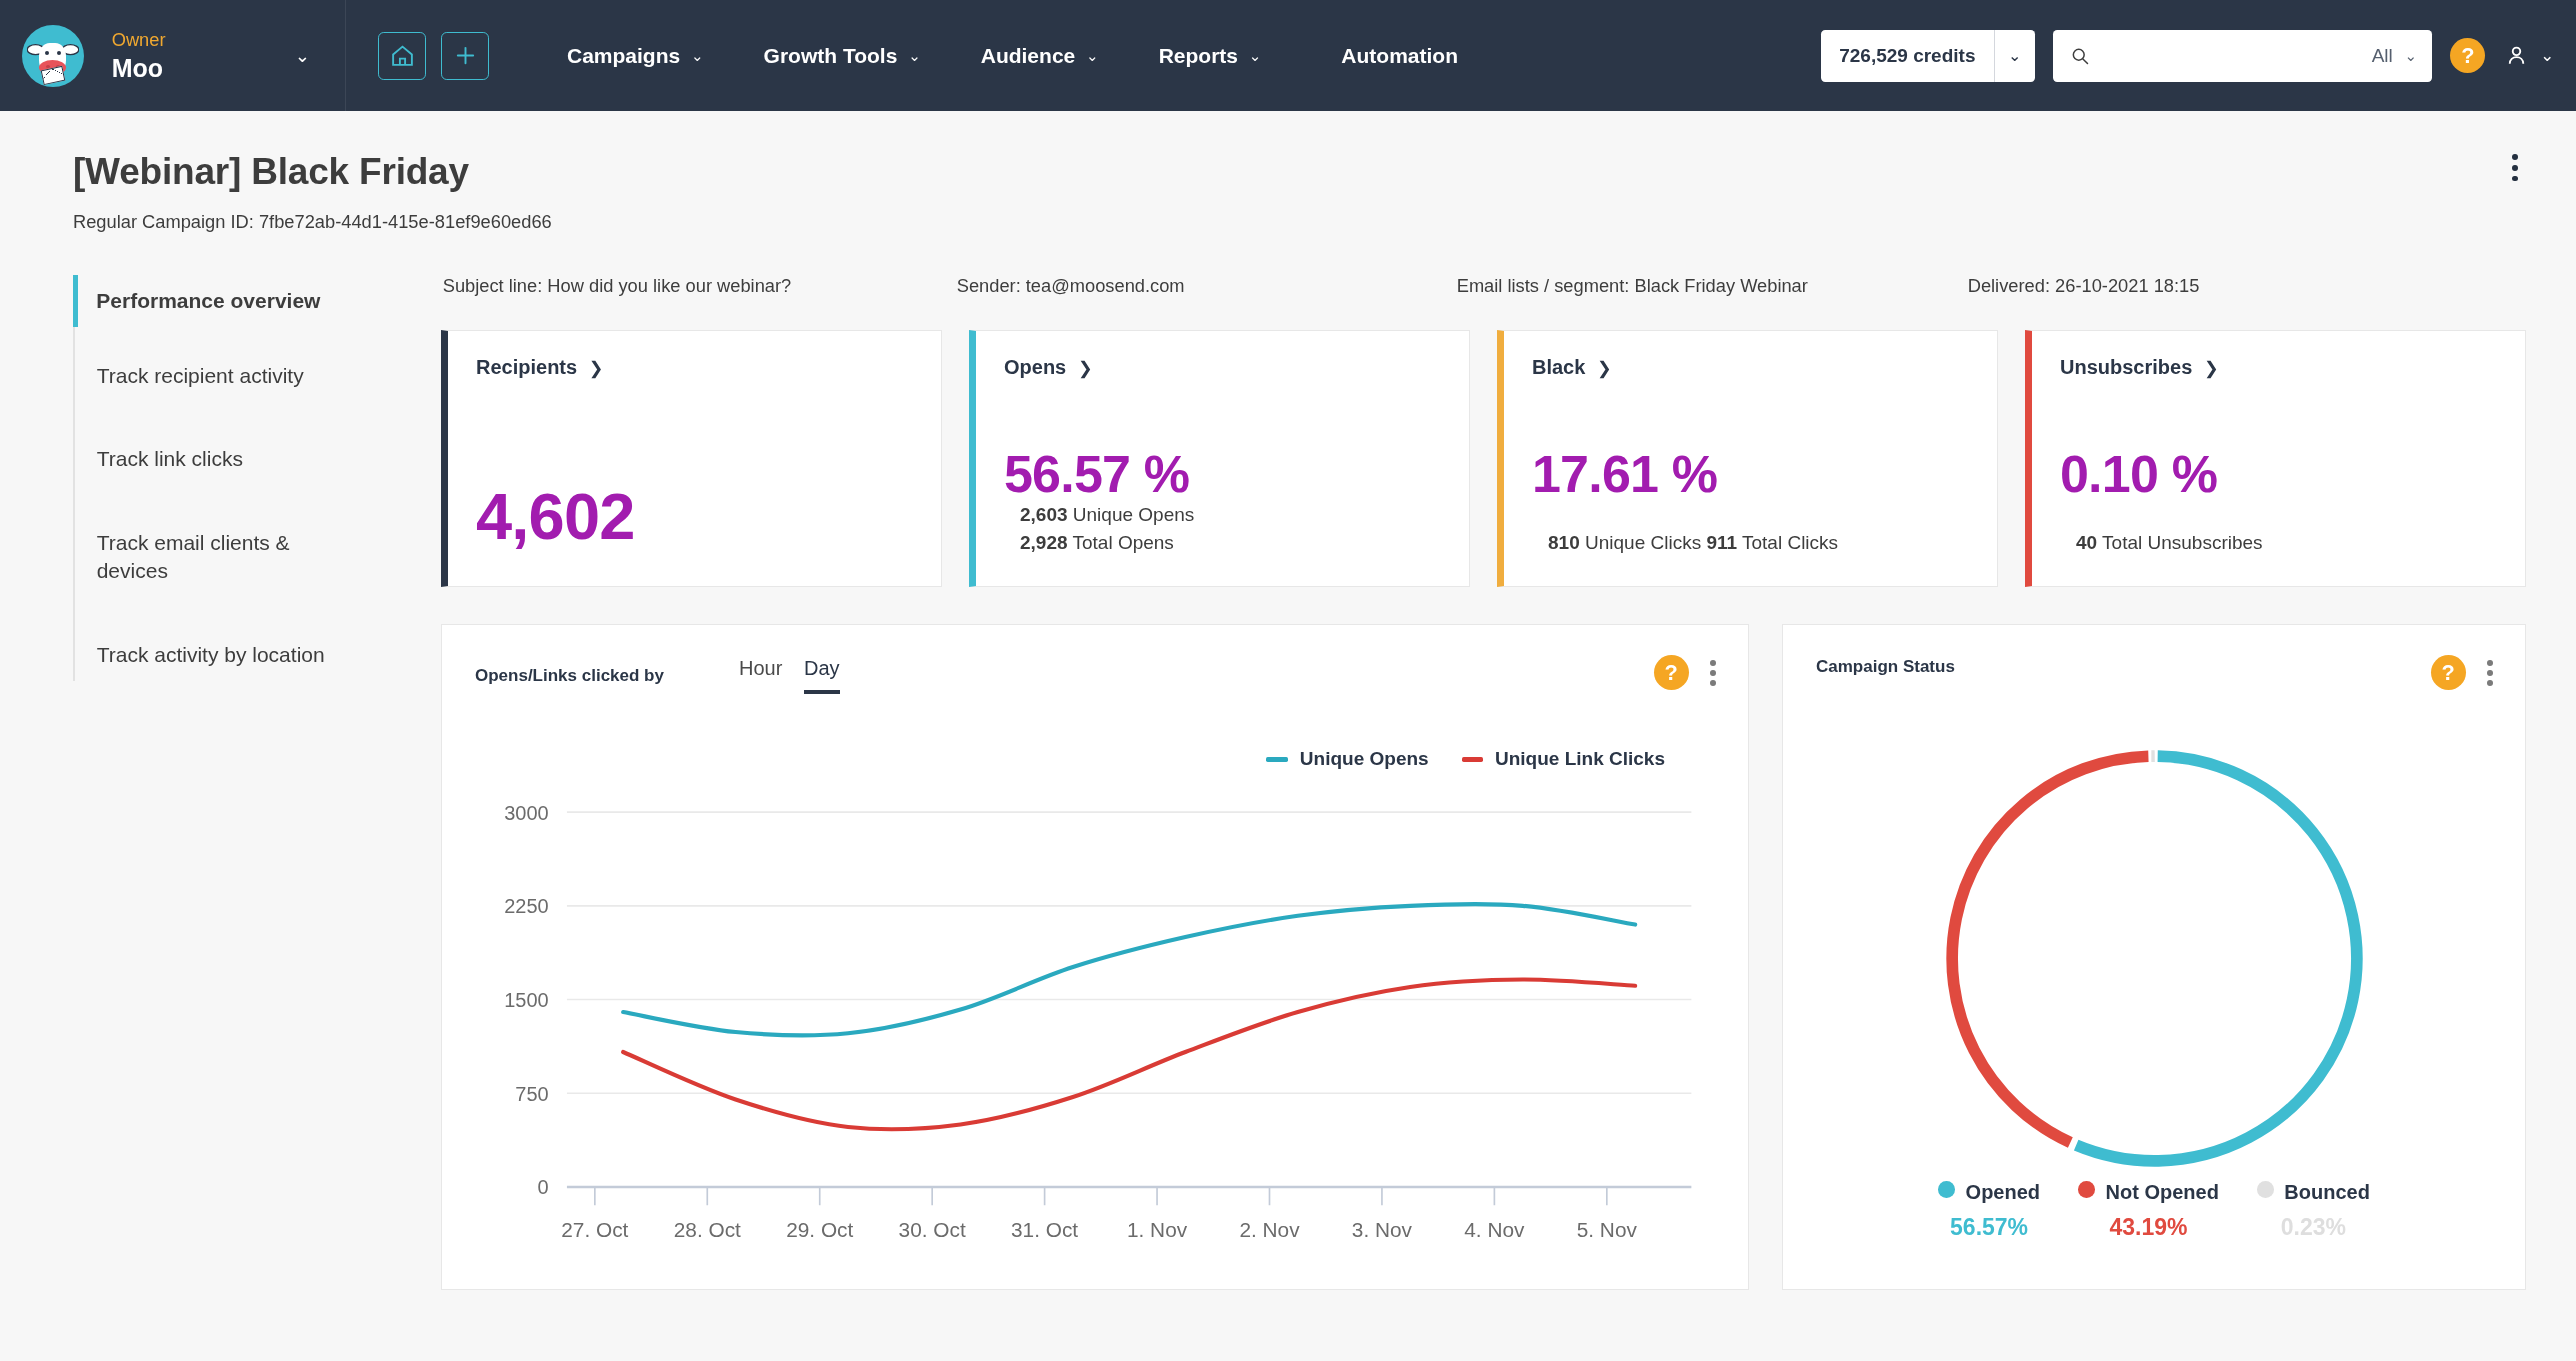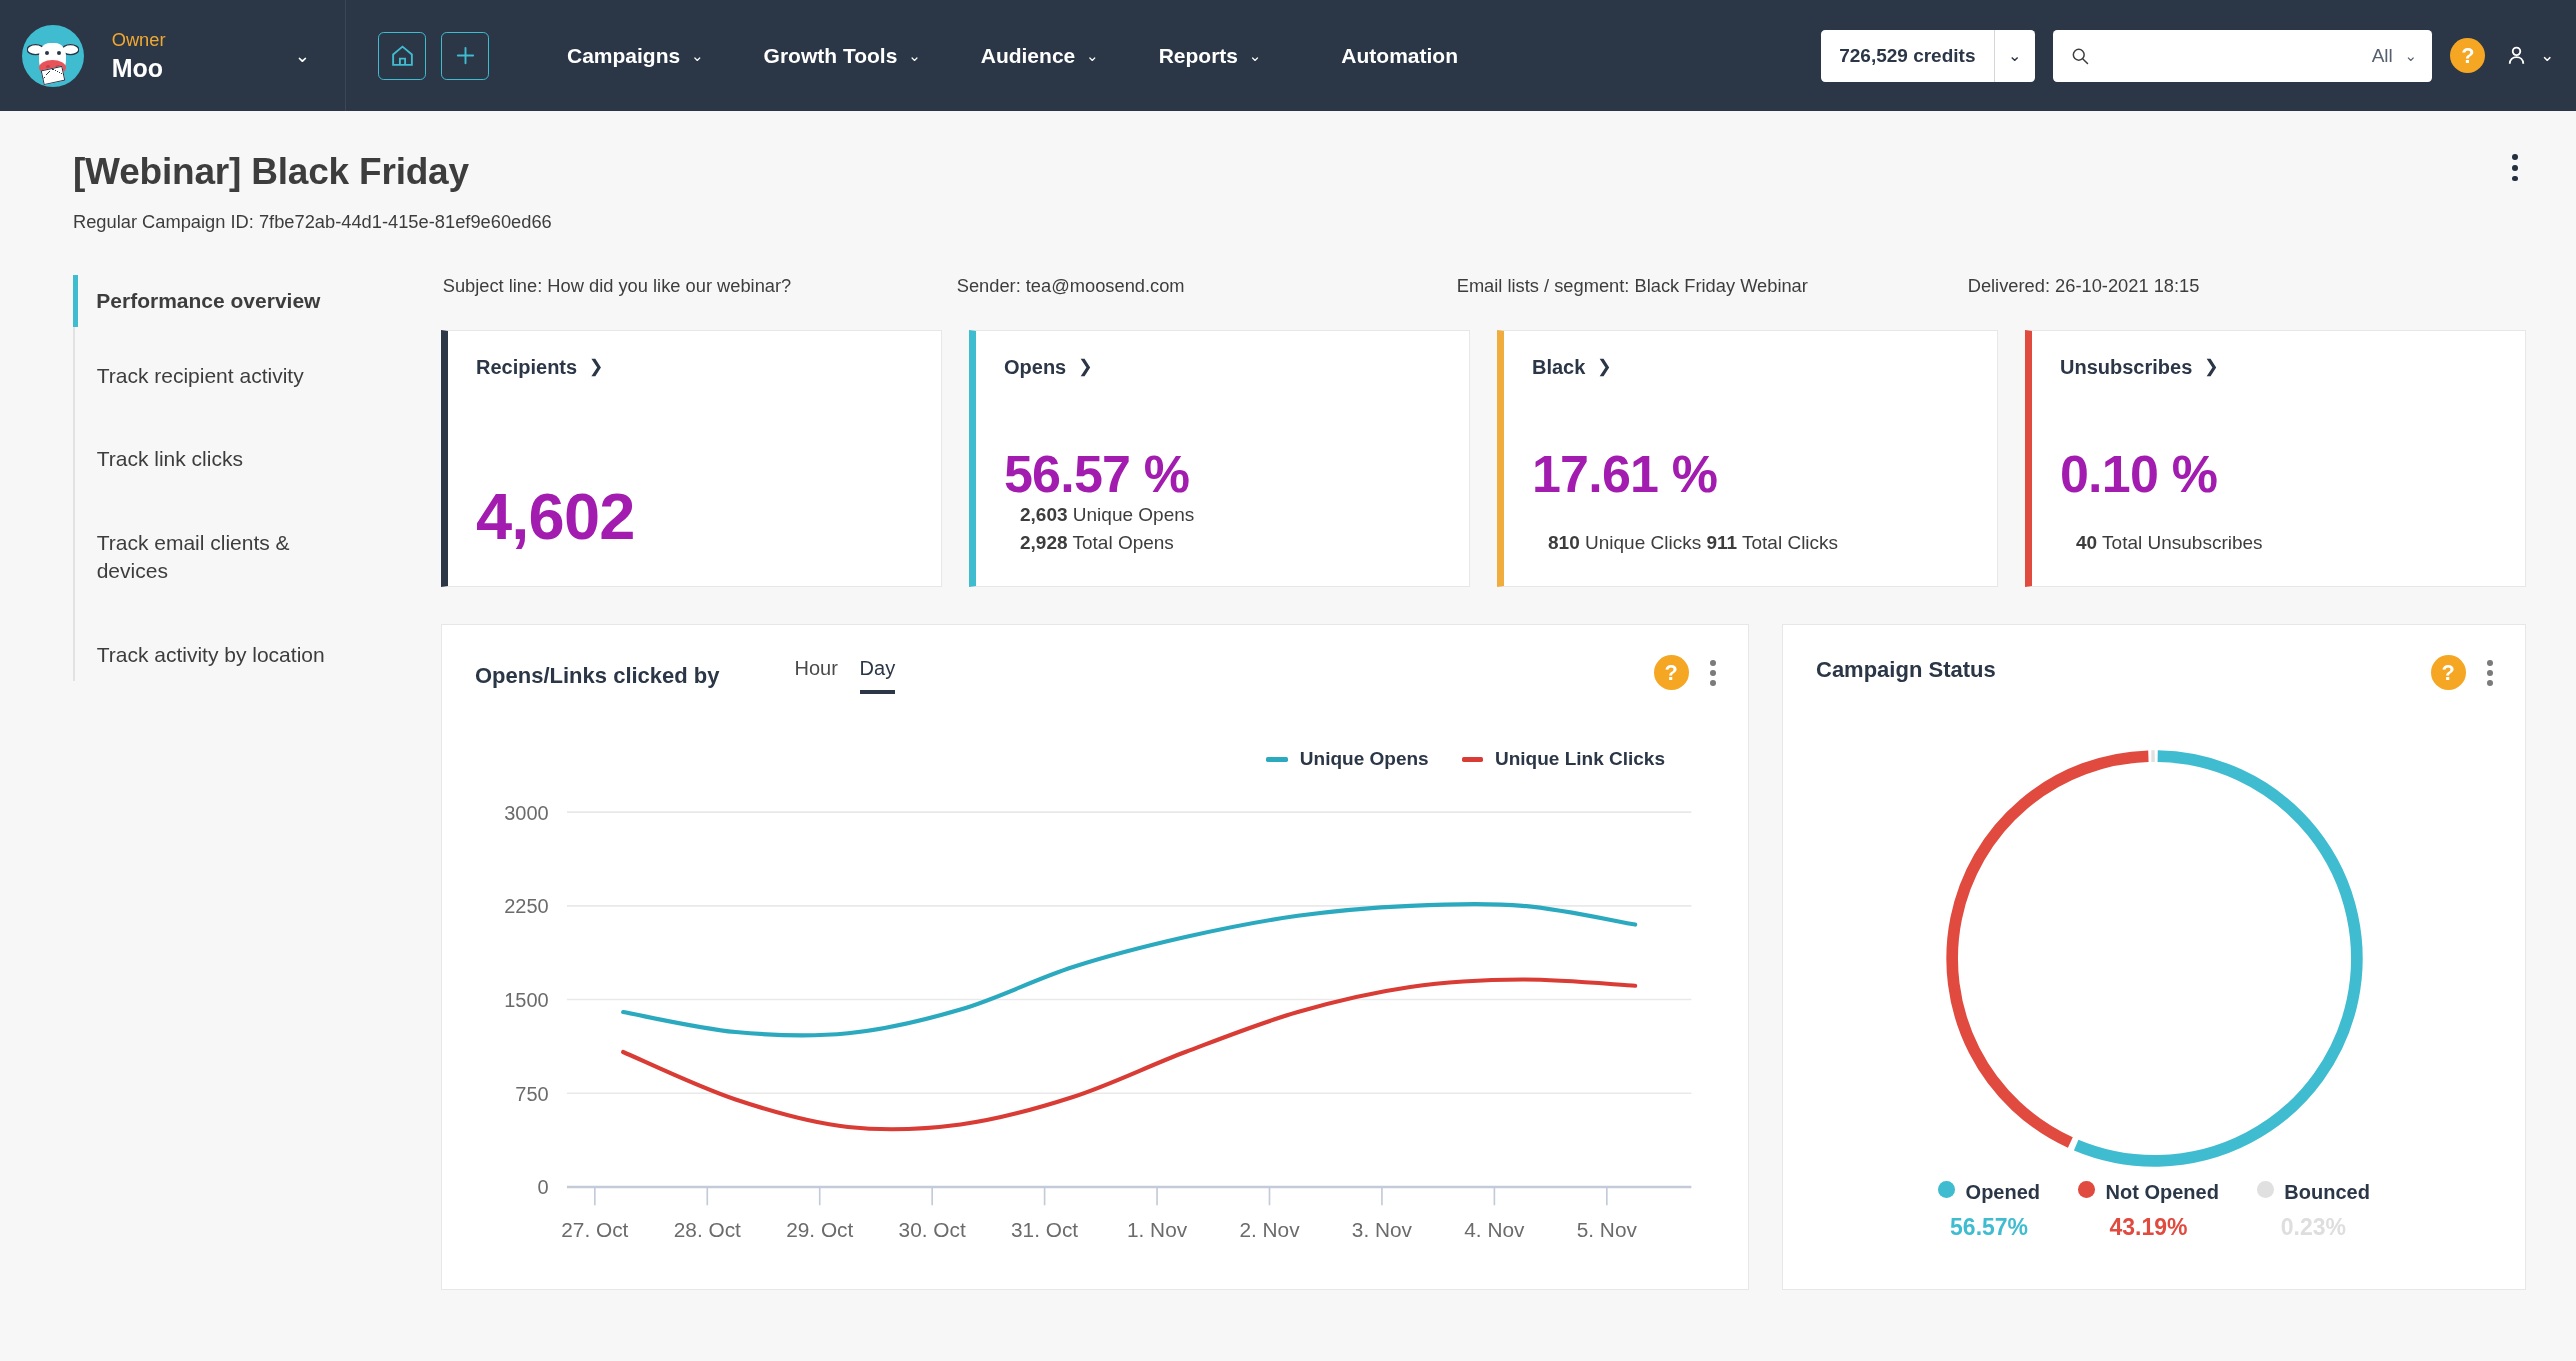--- a/index.html
+++ b/index.html
@@ -152,38 +152,38 @@
   
   .cards { display: flex; gap: 27px; margin-top: 33px; }
   .card {
     flex: 1; background: #fff; border: 0.8px solid #e7e7e7;
     border-left-width: 7.5px; border-left-style: solid;
     height: 257px; padding: 25px 28px 0 28px;
     position: relative;
   }
   .card-title {
     font-size: 20px; font-weight: bold; color: #2b3647;
-    display: flex; align-items: flex-start; gap: 11.7px; cursor: pointer;
+    display: flex; align-items: flex-end; gap: 11.7px; cursor: pointer;
   }
   .card-title .chev { font-size: 17.5px; font-weight: normal; }
   .card-big { font-size: 52px; font-weight: bold; color: #a21caf; letter-spacing:-0.8px;margin-top:40px; }
   .card-big.huge { font-size: 65px; }
   .card-sub { font-size: 19px; color: #3d3d3d; line-height: 1.52; }
   .card-sub b { font-weight: bold; }
   .pos-big-recipients { position:absolute; left:28px; bottom:32px; }
   .pos-big { position: absolute; left: 28px; top: 73px; }
   .pos-sub { position: absolute; left: 44px; bottom: 28px; }
 
   
   .panels { display: flex; gap: 33px; margin-top: 37px; }
   .panel { background: #fff; border: 0.8px solid #e7e7e7; position: relative; }
   .panel-chart { flex: 0 0 1308px; height: 666px; }
   .panel-status { flex: 1; height: 666px; }
   .panel-head { display: flex; align-items: center; padding: 32px 33px 0 33px; }
-  .panel-title { font-size: 22px; font-weight: bold; color: #2b3647; }
+  .panel-title { font-size: 17px; font-weight: bold; color: #2b3647; }
   .panel-tabs { display: flex; gap: 21.7px; margin-left: 75px; }
   .ptab {
     font-size: 20px; color: #4a4a4a; padding-bottom: 10px; cursor: pointer;
     border-bottom: 4.2px solid transparent;
   }
   .ptab.active { color: #2b3647; border-bottom-color: #2b3647; }
   .panel-actions {
     position: absolute; right: 32px; top: 30px;
     display: flex; align-items: center; gap: 21.7px;
   }

